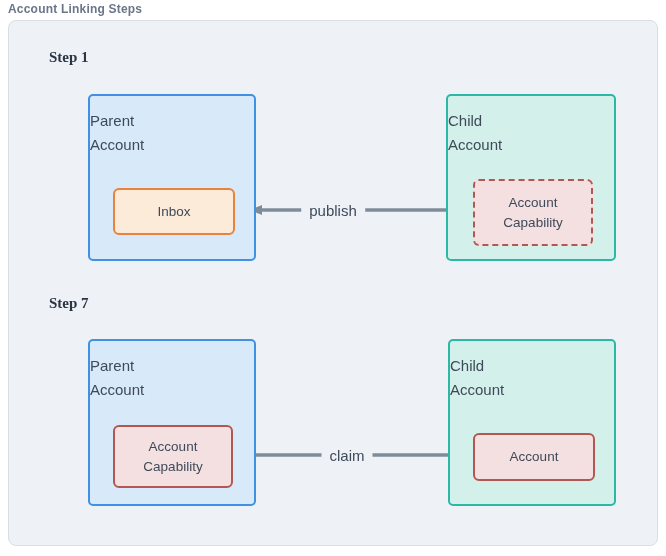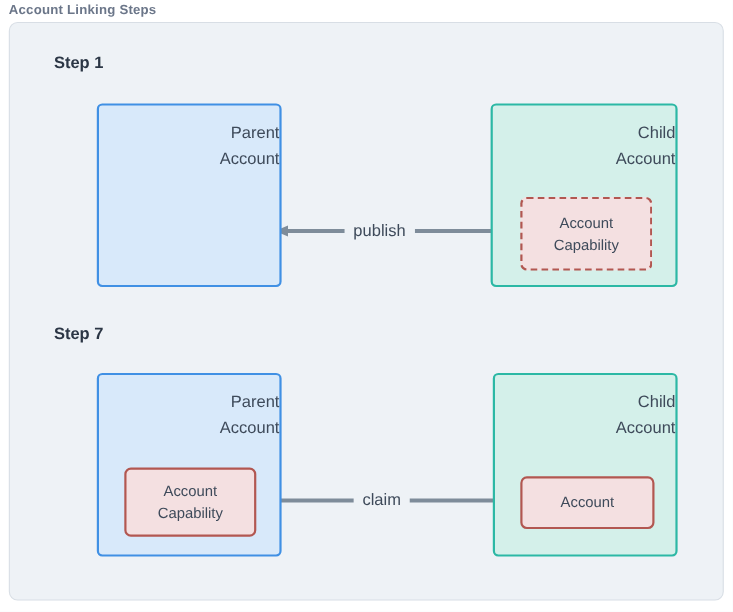--- a/index.html
+++ b/index.html
@@ -11,39 +11,39 @@
     --arrow:#7e8c9a; --heading:#2b3645; --text:#3e4a5a; --title:#6b7689;
   }
   *{box-sizing:border-box;margin:0;padding:0}
   html,body{width:666px;height:556px;overflow:hidden;background:#ffffff;
     font-family:"Liberation Sans", sans-serif;}
   .canvas{position:relative;width:590px;height:556px;border-radius:27px;}
   .group-title{position:absolute;left:8px;top:2px;font-size:12px;font-weight:bold;
     color:var(--title);letter-spacing:.2px;}
   .panel{position:absolute;left:8px;top:20px;width:650px;height:526px;
     background:var(--panel-bg);border:1px solid var(--panel-border);border-radius:8px;}
-  .step-heading{position:absolute;font-size:15px;font-weight:bold;color:var(--heading);}
+  .step-heading{position:absolute;font-size:15px;font-weight:bold;color:var(--heading);font-family:Liberation Serif, serif;}
   .step-heading.s1{left:40px;top:28px}
   .step-heading.s2{left:40px;top:274px}
   .node{position:absolute;border-radius:5px;border:2px solid;}
   .node.blue{background:var(--blue-fill);border-color:var(--blue-border);}
   .node.teal{background:var(--teal-fill);border-color:var(--teal-border);padding-left:20px;}
-  .node-title{position:absolute;top:13px;left:0;right:0;text-align:right;
+  .node-title{position:absolute;top:13px;left:0;right:0;text-align:left;
     font-size:15px;line-height:24px;color:var(--text);white-space:pre-line;font-weight:500;}
   .inner{position:absolute;border:2px solid;border-radius:6px;
     display:flex;align-items:center;justify-content:center;text-align:center;}
   .inner.orange{background:var(--orange-fill);border-color:var(--orange-border);}
   .inner.pink{background:var(--red-fill);border-color:var(--red-border);}
   .inner.pink-dashed{background:var(--red-fill);border-color:var(--red-border);border-style:dashed;}
   .inner-label{font-size:13.5px;line-height:20px;color:var(--text);white-space:pre-line;}
   svg.arrows{position:absolute;inset:0;width:650px;height:526px;pointer-events:none;}
   svg.arrows line{stroke:var(--arrow);stroke-width:3.5px;}
   .arrow-label{position:absolute;transform:translate(-50%,-50%);
     background:var(--panel-bg);padding:0 8px;font-size:15px;font-weight:500;color:var(--text);}
-  .p1{left:336px;top:189px}
+  .p1{left:324px;top:189px}
   .p2{left:338px;top:434px}
 </style>
 </head>
 <body>
 
 <div class="canvas">
   <div class="group-title">Account Linking Steps</div>
 
   <div class="panel">
 
@@ -55,20 +55,23 @@
       </defs>
       <line x1="460" y1="189" x2="243" y2="189" marker-end="url(#head)"></line>
       <line x1="226" y1="434" x2="456" y2="434" marker-end="url(#head)"></line>
     </svg>
 
     <div class="step-heading s1">Step 1</div>
 
     <div class="node blue" style="left:79px;top:73px;width:168px;height:167px">
       <div class="node-title">Parent
 Account</div>
+      <div class="inner orange" style="left:23px;top:92px;width:122px;height:47px">
+        <span class="inner-label">Inbox</span>
+      </div>
     </div>
 
     <div class="node teal" style="left:437px;top:73px;width:170px;height:167px">
       <div class="node-title">Child
 Account</div>
       <div class="inner pink-dashed" style="left:25px;top:83px;width:120px;height:67px">
         <span class="inner-label">Account
 Capability</span>
       </div>
     </div>

